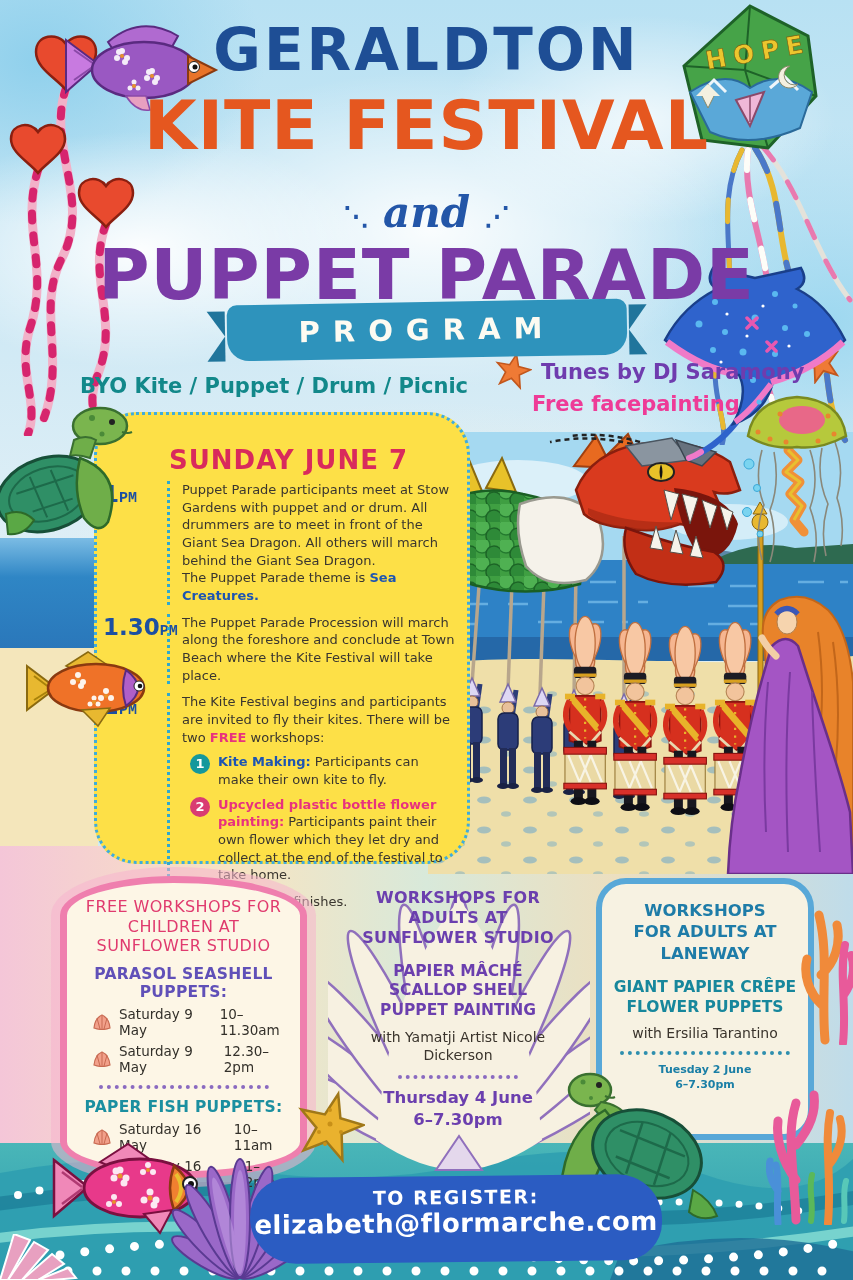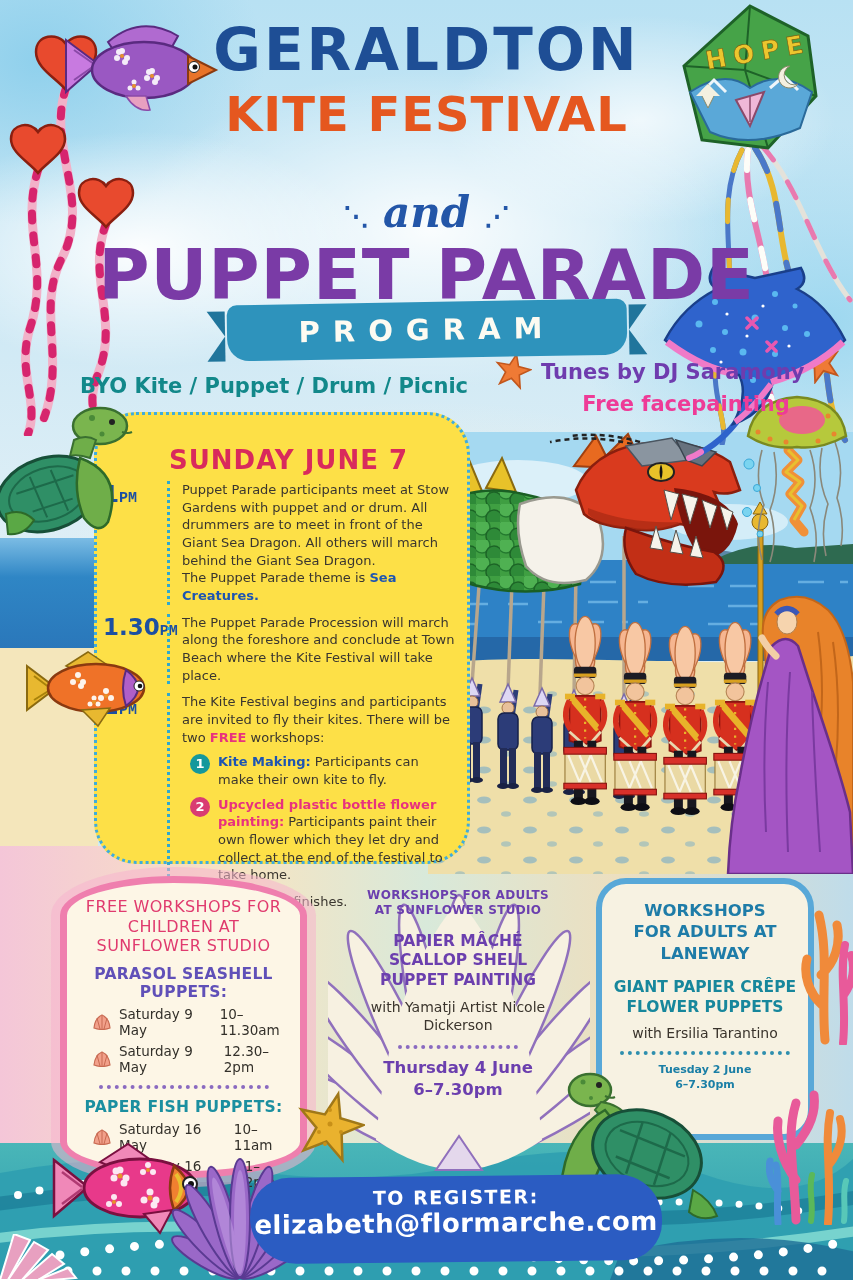--- a/index.html
+++ b/index.html
@@ -16,38 +16,38 @@
     radial-gradient(ellipse 500px 300px at 430px 640px, #f6f2e4, rgba(246,242,228,0) 80%),
     linear-gradient(#b8e1f3, #ddeef6 40%, #cfeaf2 70%, #d8ecf0);}
   .left-sea{left:0;top:538px;width:98px;height:112px;background:linear-gradient(#7bbce4 0%,#2f86c5 35%,#2a77ba 100%);}
   .left-sand{left:0;top:648px;width:98px;height:224px;background:#f4e6bb;}
   .mid-band{left:0;top:846px;width:853px;height:312px;background:
     linear-gradient(90deg,#f4c6d8 0%,#f7e4c2 28%,#d8e9da 50%,#ecdfc0 72%,#bfdcea 100%);}
   .water{left:0;top:1143px;width:853px;height:137px;background:linear-gradient(#49b6b8,#2b97ad);}
   
   .t-line{left:0;right:0;text-align:center;font-weight:bold;z-index:3;}
   .t-ger{top:16px;font-size:58px;letter-spacing:3px;color:#1e4e95;}
-  .t-kite{top:86px;font-size:48px;letter-spacing:1px;color:#e5571f;}
+  .t-kite{top:86px;font-size:68px;letter-spacing:1px;color:#e5571f;}
   .t-and{top:188px;font-size:42px;color:#2356a8;font-family:"DejaVu Serif","Liberation Serif",serif;
     font-style:italic;font-weight:bold;}
   .t-pup{top:234px;font-size:70px;letter-spacing:1px;color:#7a3ba6;}
   .and-tick{display:inline-block;color:#2356a8;font-size:26px;vertical-align:middle;margin:0 14px;font-style:normal;}
   .banner{left:50%;top:302px;transform:translateX(-50%) rotate(-1deg);width:400px;height:56px;
     background:#2e93bc;border-radius:10px 10px 22px 22px;z-index:3;}
   .banner:before,.banner:after{content:"";position:absolute;top:6px;width:0;height:0;
     border-top:25px solid #20759c;border-bottom:25px solid #20759c;}
   .banner:before{left:-20px;border-left:18px solid transparent;}
   .banner:after{right:-20px;border-right:18px solid transparent;}
   .banner span{display:block;text-align:center;line-height:56px;color:#fdfbf2;font-weight:bold;
     font-size:29px;letter-spacing:13px;}
   
   .sub{position:absolute;font-weight:bold;font-size:21px;z-index:3;white-space:nowrap;}
   .sub-byo{left:80px;top:374px;color:#12888a;}
   .sub-tunes{left:541px;top:360px;color:#6f3cae;}
-  .sub-face{left:556px;top:392px;width:260px;text-align:center;color:#ee3b97;}
+  .sub-face{left:532px;top:392px;width:260px;color:#ee3b97;}
   
   .card{left:94px;top:412px;width:376px;height:452px;background:#fde047;border:3px dotted #3facdc;
     border-radius:42px;box-sizing:border-box;padding:28px 12px 6px 6px;z-index:2;}
   .sc-head{margin:2px 0 6px 66px;font-size:26px;font-weight:bold;color:#d92a5c;letter-spacing:1px;}
   .row{display:flex;margin-bottom:9px;}
   .rt{width:64px;flex-shrink:0;color:#1c4fa2;font-weight:bold;line-height:1;padding-top:2px;white-space:nowrap;}
   .rt .n{font-size:23px;}.rt .s{font-size:15px;font-family:Liberation Mono, monospace;}
   .rb{flex:1;border-left:3px dotted #2fa9cf;padding-left:12px;font-size:13px;color:#3a362f;line-height:1.36;}
   .hl-blue{color:#1d55b2;font-weight:bold;}
   .hl-pink{color:#e8327e;font-weight:bold;}
@@ -69,21 +69,21 @@
   .ch-h.purple{color:#6050b8;}.ch-h.teal{color:#1b8fa0;}
   .item{display:flex;align-items:center;font-size:13.5px;color:#33302a;margin:5px 0 0 16px;}
   .item svg{margin-right:8px;flex-shrink:0;}
   .item .d{margin-right:12px;}
   .dots{width:170px;margin:10px auto 2px;border-top:4px dotted #8a6ac0;}
   .dots.teal{border-top-color:#2e8fae;}
   .dots.mid{width:120px;}
   
   .box-shell{left:328px;top:840px;width:262px;height:335px;}
   .shell-text{position:absolute;left:30px;top:48px;width:200px;text-align:center;}
-  .sh-title{font-size:12px;font-weight:bold;color:#6b3fae;line-height:1.25;letter-spacing:.3px;}
+  .sh-title{font-size:16px;font-weight:bold;color:#6b3fae;line-height:1.25;letter-spacing:.3px;}
   .sh-sub{margin-top:14px;font-size:15.5px;font-weight:bold;color:#6b3fae;line-height:1.25;}
   .sh-artist{margin-top:8px;font-size:14px;color:#3a342c;line-height:1.3;}
   .sh-when{margin-top:8px;font-size:16.5px;font-weight:bold;color:#6b3fae;line-height:1.35;}
   
   .box-laneway{left:596px;top:878px;width:218px;height:262px;background:#f7f2e2;
     border:6px solid #58a8d8;border-radius:30px;padding:16px 10px;}
   .ln-title{width:160px;margin:0 auto;text-align:center;font-size:16.5px;font-weight:bold;
     color:#1e7ca8;line-height:1.3;}
   .ln-sub{margin-top:13px;text-align:center;font-size:15.5px;font-weight:bold;color:#17879c;line-height:1.3;}
   .ln-artist{margin-top:7px;text-align:center;font-size:14px;color:#3a342c;}

